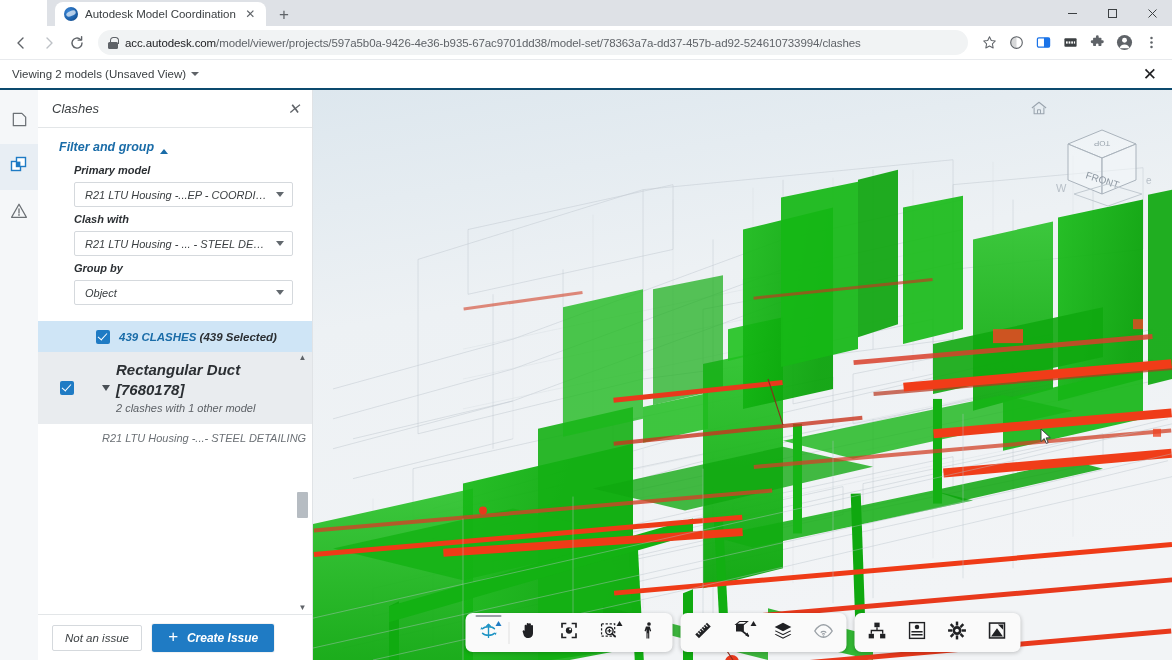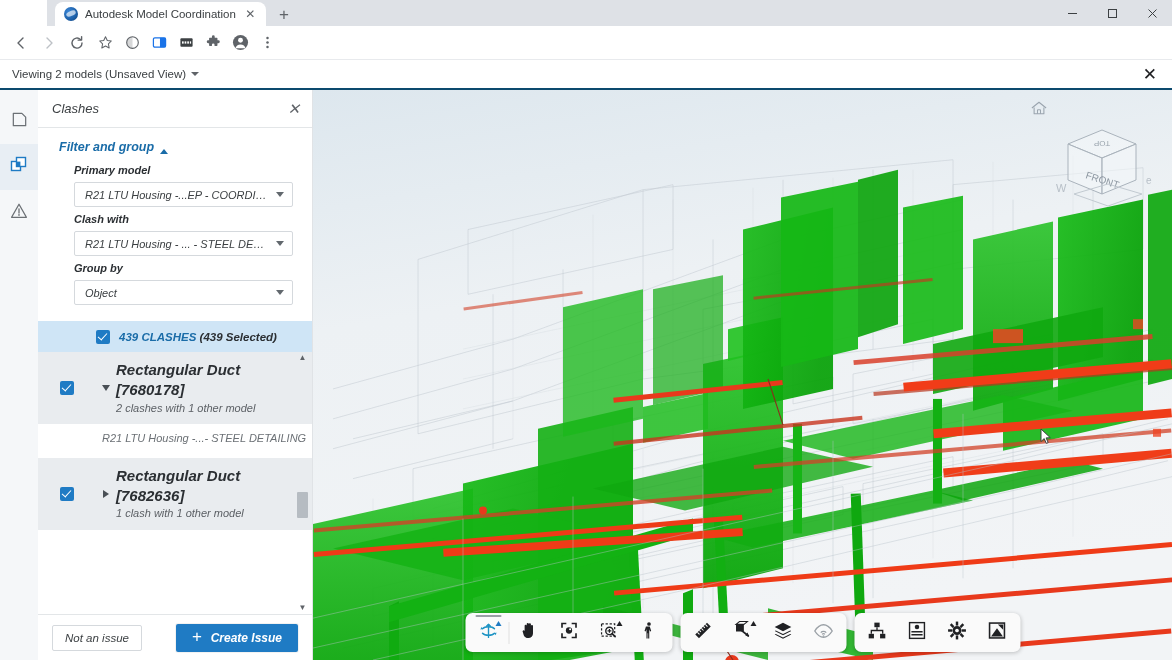--- a/index.html
+++ b/index.html
@@ -189,21 +189,21 @@
     display: flex; flex-direction: column; align-items: center;
   }
   .sb-arrow { font-size: 8px; color: #5f6368; line-height: 1; padding: 2px 0; }
   .sb-track { flex: 1; width: 11px; position: relative; }
   .sb-thumb {
     position: absolute; left: 0; width: 11px; background: #b6bcc2; border-radius: 1px;
   }
 
   .panel-footer {
     height: 46px; flex: 0 0 46px; background: #fff; border-top: 1px solid #e3e6e8;
-    display: flex; align-items: center; justify-content: space-between; gap: 10px; padding: 0 14px;
+    display: flex; align-items: center; justify-content: flex-start; gap: 10px; padding: 0 14px;
   }
   .btn-ghost {
     height: 26px; border: 1px solid #d5d9dd; border-radius: 2px; background: #fff;
     font-size: 11.5px; color: #3c4043; padding: 0 12px; display: flex; align-items: center;
   }
   .btn-primary {
     height: 28px; background: #1f7bc4; border-radius: 2px; color: #fff;
     font-size: 12px; font-weight: bold; padding: 0 16px; display: flex; align-items: center; gap: 9px;
     box-shadow: 0 0 0 1px rgba(0,0,0,.05);
   }
@@ -287,20 +287,24 @@
     <div class="navbtn disabled">
       <svg width="16" height="16" viewBox="0 0 16 16">
           <path d="M6 3 L11 8 L6 13" fill="none" stroke="#bdc1c6" stroke-width="1.4" stroke-linecap="round" stroke-linejoin="round"></path>
         </svg>
     </div>
     <div class="navbtn">
       <svg width="16" height="16" viewBox="0 0 16 16">
         <path d="M13 8 A5 5 0 1 1 11.4 4.4" fill="none" stroke="#5f6368" stroke-width="1.4" stroke-linecap="round"></path>
         <path d="M12.6 1.6 L12.6 5.1 L9.1 5.1" fill="none" stroke="#5f6368" stroke-width="1.4" stroke-linecap="round" stroke-linejoin="round"></path>
       </svg>
+    </div>
+    <div class="omnibox">
+      <span class="lock"></span>
+      <span class="url"><span>acc.autodesk.com</span><span class="dim">/model/viewer/projects/597a5b0a-9426-4e36-b935-67ac9701dd38/model-set/78363a7a-dd37-457b-ad92-524610733994/clashes</span></span>
     </div>
     <div class="navicons">
       <div class="ic">
         <svg width="15" height="15" viewBox="0 0 16 16">
             <path d="M8 1.8 L9.9 5.8 L14.2 6.4 L11.1 9.5 L11.9 13.8 L8 11.8 L4.1 13.8 L4.9 9.5 L1.8 6.4 L6.1 5.8 Z" fill="none" stroke="#5f6368" stroke-width="1.1" stroke-linejoin="round"></path>
           </svg>
       </div>
       <div class="ic">
         <svg width="15" height="15" viewBox="0 0 16 16">
             <circle cx="8" cy="8" r="6.2" fill="none" stroke="#5f6368" stroke-width="1.2"></circle>
@@ -434,32 +438,20 @@
             <span class="grp-name">Rectangular Duct [7680178]</span>
             <span class="grp-sub" style="display:block">2 clashes with 1 other model</span>
           </span>
         </div>
 
         <div class="sub-model">R21 LTU Housing -...- STEEL DETAILING</div>
 
 
         <div style="height:6px;background:#fff"></div>
 
-        <div class="grp-row">
-          <span class="cb-wrap">
-              <span class="cbx"></span>
-            </span>
-          <span class="tw">
-              <span class="tri-r"></span>
-            </span>
-          <span class="grp-text">
-            <span class="grp-name">Rectangular Duct [7682636]</span>
-            <span class="grp-sub" style="display:block">1 clash with 1 other model</span>
-          </span>
-        </div>
 
         <div class="list-scrollbar">
           <span class="sb-arrow">▲</span>
           <span class="sb-track">
             <span class="sb-thumb" style="top:128px;height:26px;"></span>
           </span>
           <span class="sb-arrow">▼</span>
         </div>
       </div>
 

